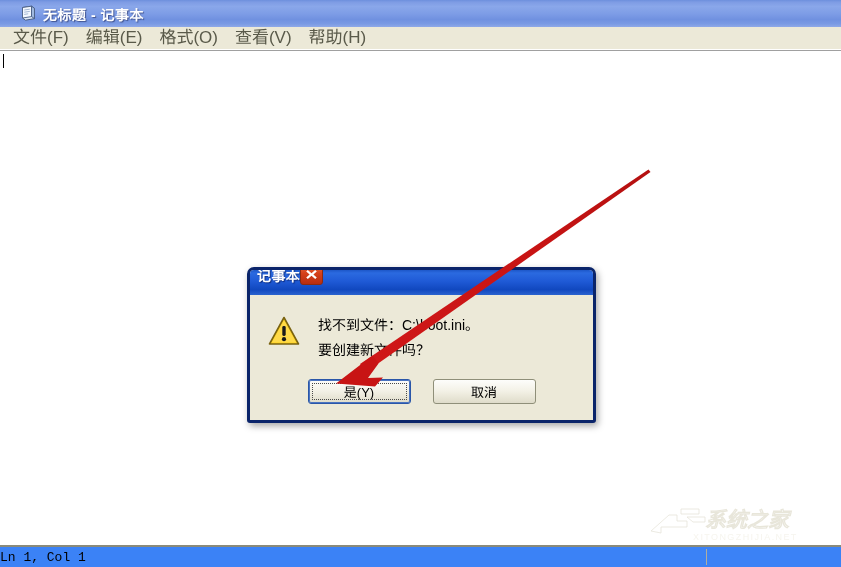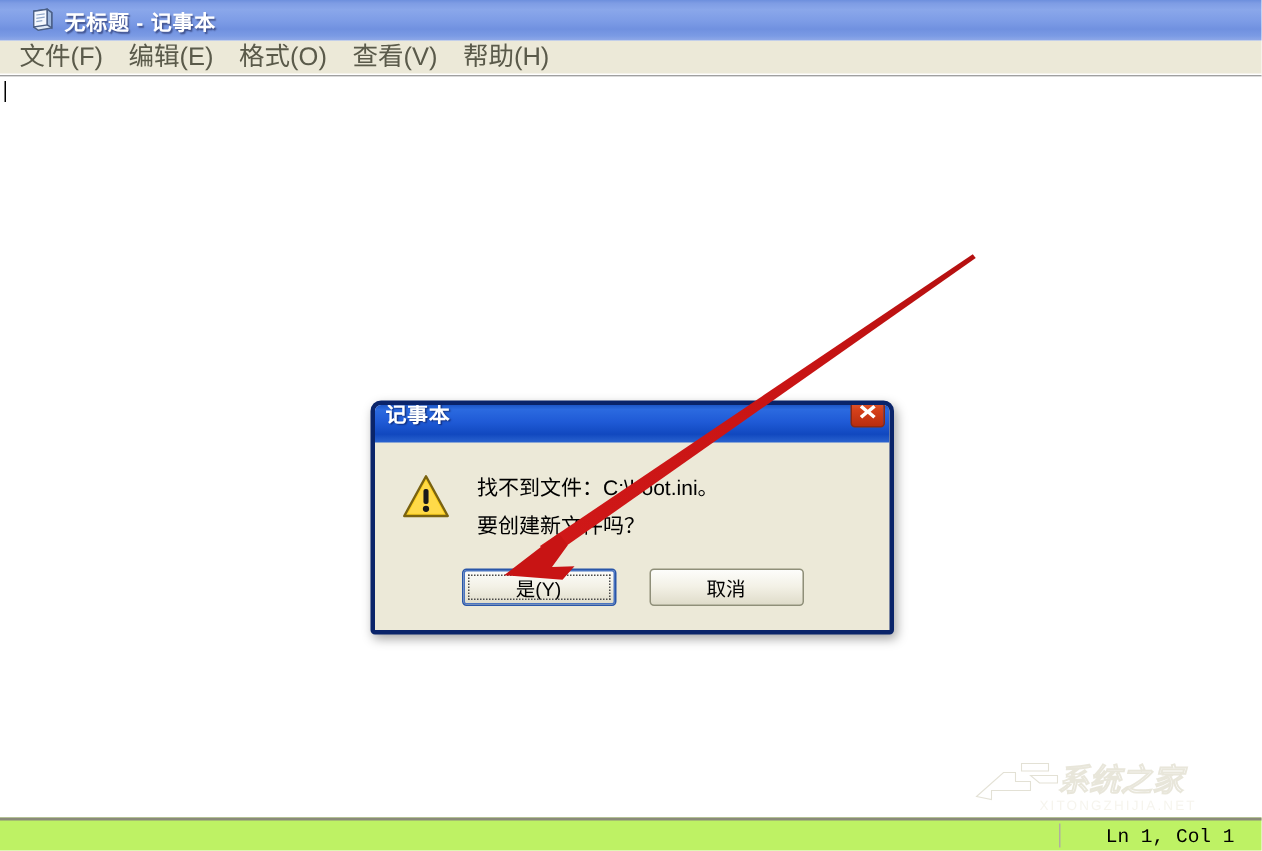--- a/index.html
+++ b/index.html
@@ -111,24 +111,23 @@
     top: 3px;
     width: 1px;
     height: 14px;
     background: #000;
   }
 
   
   .statusbar {
     height: 22px;
     flex: 0 0 22px;
-    background: #bef264;
+    background: #3b82f6;
     border-top: 2px solid #8a8a7a;
     display: flex;
-    justify-content: flex-end;
     align-items: center;
     box-sizing: border-box;
     position: relative;
   }
   .status-sep {
     position: absolute;
     right: 134px;
     top: 2px;
     bottom: 2px;
     width: 1px;
@@ -171,21 +170,20 @@
   .dialog-titlebar {
     height: 25px;
     background: linear-gradient(to bottom,
       #1d57c8 0%,
       #2b6ae0 12%,
       #1f5ad6 45%,
       #1148bf 78%,
       #2a63cf 100%);
     display: flex;
     align-items: center;
-    justify-content: space-between;
     padding: 0 3px 16px 7px;
     box-sizing: border-box;
     position: relative;
   }
   .dialog-title {
     color: #ffffff;
     font-size: 14px;
     font-weight: bold;
     text-shadow: 1px 1px 1px rgba(0,0,40,0.5);
     white-space: nowrap;

